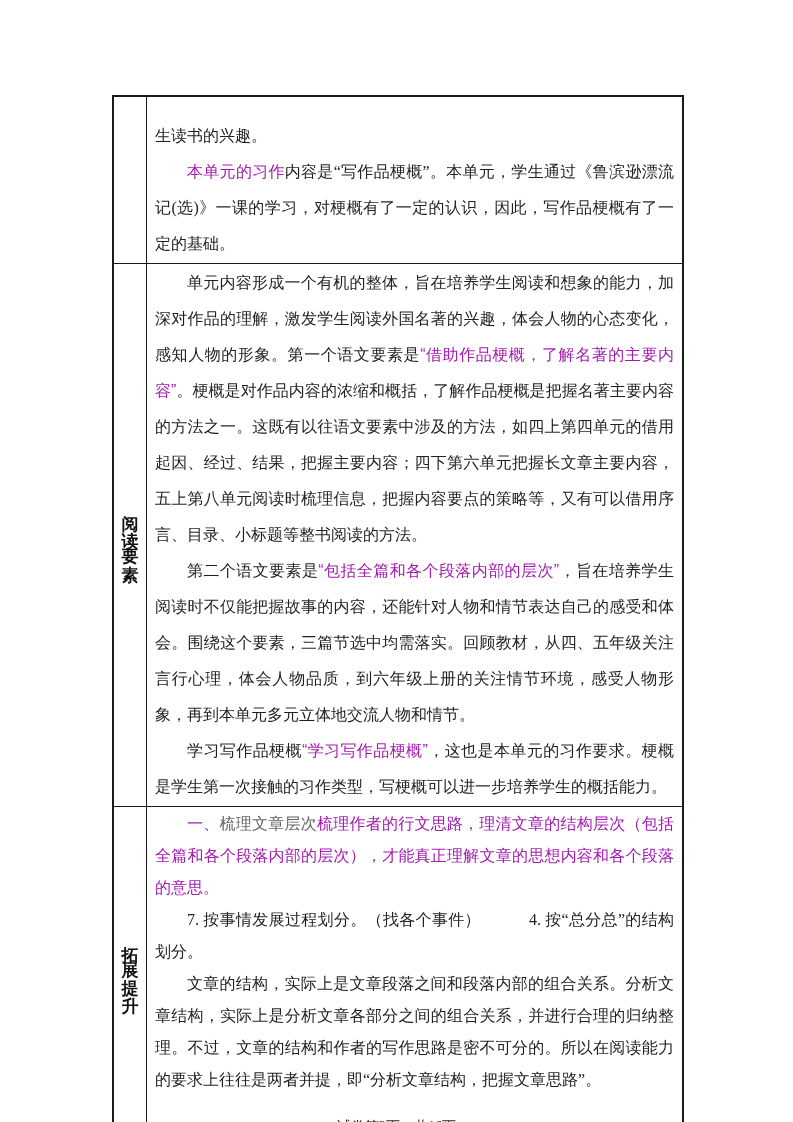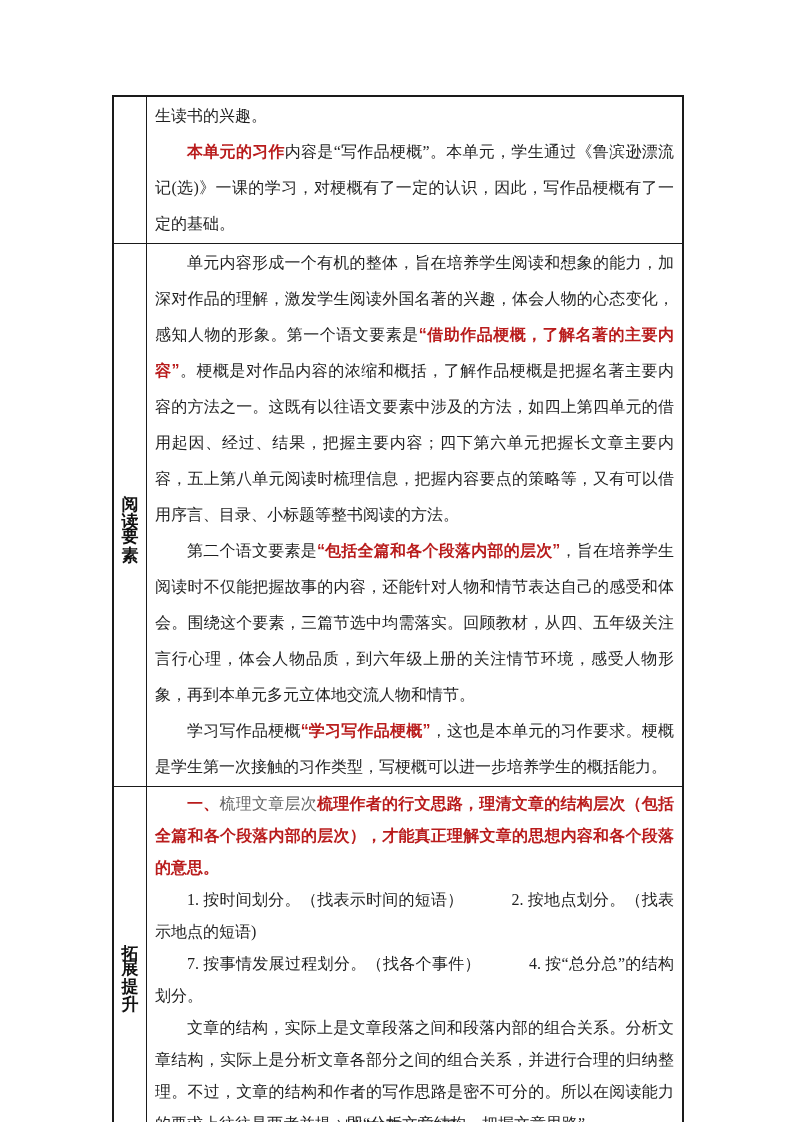--- a/index.html
+++ b/index.html
@@ -37,29 +37,29 @@
     color:#111;
   }
   .row-content{
     flex:1;
     padding:1px 8px;
     box-sizing:border-box;
     text-align:justify;
     font-size:16px;
     line-height:36px;
   }
-  .row-1 .row-content{min-height:104px;}
+  .row-1 .row-content{min-height:104px;margin-top:20px;}
   .row-2 .row-content{min-height:474px;}
   .row-3 .row-content{min-height:318px;line-height:32px;}
   .para{margin:0;text-indent:2em;}
   .para.no-indent{text-indent:0;}
   .seg-b{
-    font-weight:bold;
+    font-weight:normal;
     font-family:"Liberation Sans","DejaVu Sans",sans-serif;
-    color:#b91c1c;
+    color:#a21caf;
   }
   .seg-grey{
     font-family:"Liberation Sans","DejaVu Sans",sans-serif;
     color:#666;
     font-weight:400;
   }
   .seg-gap{margin-left:48px;}
   .page-footer{
     position:absolute;
     top:1118px;left:0;
@@ -95,21 +95,20 @@
       <p class="para"><span>学习写作品梗概</span><span class="seg-b">“学习写作品梗概”</span><span>，这也是本单元的习作要求。梗概是学生第一次接触的习作类型，写梗概可以进一步培养学生的概括能力。</span></p>
     </div>
   </div>
 
   <div class="t-row row-3">
     <div class="row-label">
       <span class="vlabel">拓展提升</span>
     </div>
     <div class="row-content">
       <p class="para"><span class="seg-b">一、</span><span class="seg-grey">梳理文章层次</span><span class="seg-b">梳理作者的行文思路，理清文章的结构层次（包括全篇和各个段落内部的层次），才能真正理解文章的思想内容和各个段落的意思。</span></p>
-      <p class="para"><span>1. 按时间划分。（找表示时间的短语）</span><span class="seg-gap">2. 按地点划分。（找表示地点的短语)</span></p>
       <p class="para"><span>7. 按事情发展过程划分。（找各个事件）</span><span class="seg-gap">4. 按“总分总”的结构划分。</span></p>
       <p class="para"><span>文章的结构，实际上是文章段落之间和段落内部的组合关系。分析文章结构，实际上是分析文章各部分之间的组合关系，并进行合理的归纳整理。不过，文章的结构和作者的写作思路是密不可分的。所以在阅读能力的要求上往往是两者并提，即“分析文章结构，把握文章思路”。</span></p>
     </div>
   </div>
 
 </div>
 
 <div class="page-footer">试卷第2页，共16页</div>
 
 </body></html>

